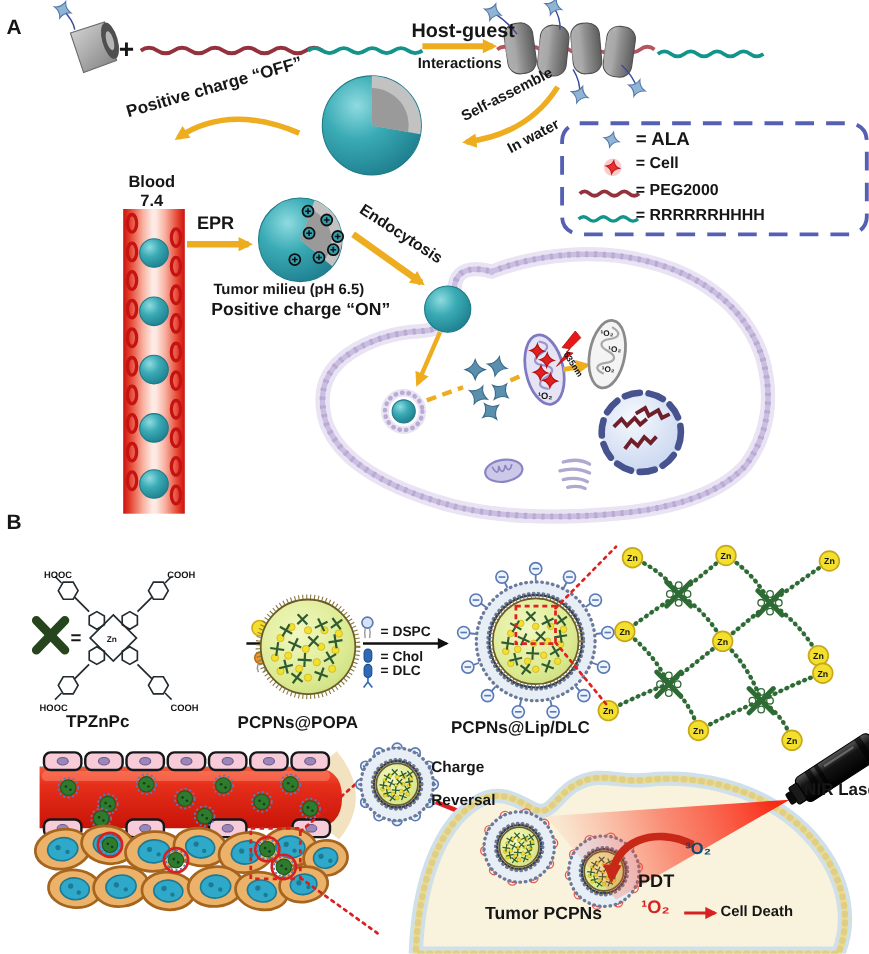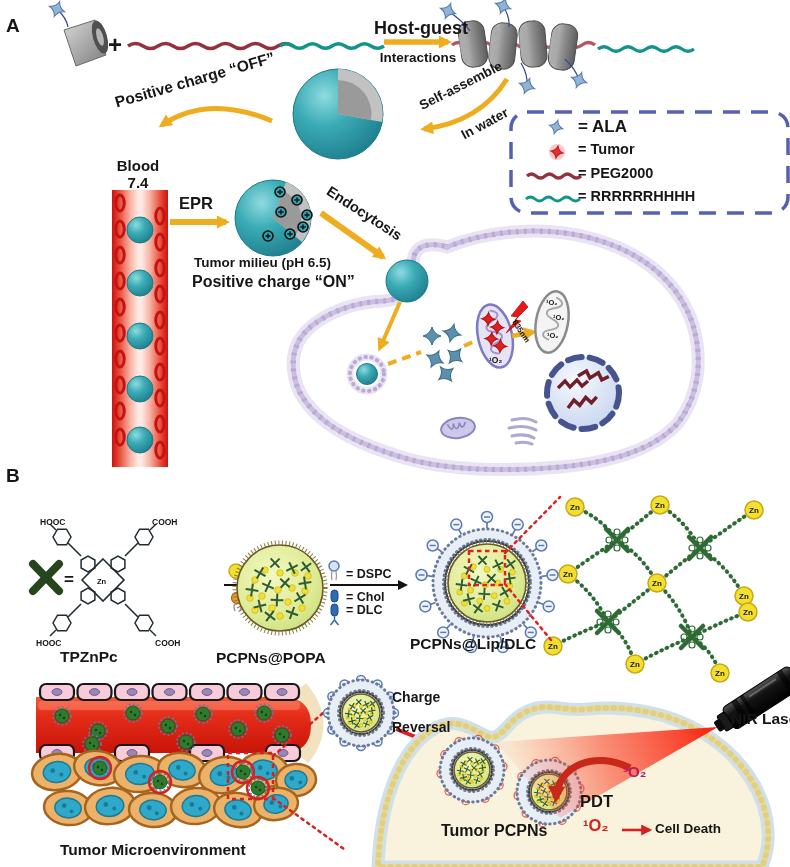--- a/index.html
+++ b/index.html
@@ -1,21 +1,21 @@
 <!DOCTYPE html>
 <html><head>
 <meta charset="utf-8">
 <style>
   html,body{margin:0;padding:0;background:#fff;}
   .figure{position:relative;width:790px;height:867px;background:#fff;overflow:hidden;
           font-family:"Liberation Sans",sans-serif;}
   .figure svg{position:absolute;left:0;top:0;}
   .t{position:absolute;font-weight:700;color:#161616;white-space:nowrap;line-height:1.05;z-index:3;}
   .ctr{text-align:center;}
-  .blue{color:#be185d;}
+  .blue{color:#0c4a6e;}
   .red{color:#d42420;}
   .svt{font-family:"Liberation Sans",sans-serif;font-weight:700;fill:#161616;}
 </style>
 </head>
 <body>
 
 <div class="figure">
 
 <svg id="art" width="790" height="867" viewBox="0 0 790 867">
   <defs>
@@ -864,36 +864,35 @@
   </g>
 </svg>
 
 <div class="t" style="left:6px;top:16px;font-size:19px;">A</div>
 <div class="t ctr" style="left:374px;top:19px;width:88px;font-size:18px;">Host-guest</div>
 <div class="t ctr" style="left:368px;top:51px;width:100px;font-size:13.5px;">Interactions</div>
 <div class="t ctr" style="left:96px;top:72px;width:198px;font-size:15.5px;transform:rotate(-16deg);">Positive charge “OFF”</div>
 <div class="t ctr" style="left:404px;top:79px;width:114px;font-size:13.5px;transform:rotate(-27deg);">Self-assemble</div>
 <div class="t ctr" style="left:442px;top:117px;width:86px;font-size:13.5px;transform:rotate(-28deg);">In water</div>
 <div class="t" style="left:578px;top:118px;font-size:17px;">= ALA</div>
-<div class="t" style="left:578px;top:142px;font-size:14.5px;">= Tumor</div>
+<div class="t" style="left:578px;top:142px;font-size:14.5px;">= Cell</div>
 <div class="t" style="left:578px;top:166px;font-size:14.5px;">= PEG2000</div>
 <div class="t" style="left:578px;top:189px;font-size:14.5px;">= RRRRRRHHHH</div>
 <div class="t ctr" style="left:108px;top:158px;width:60px;font-size:15px;">Blood</div>
 <div class="t ctr" style="left:108px;top:175px;width:60px;font-size:15px;">7.4</div>
 <div class="t" style="left:179px;top:195px;font-size:16.5px;">EPR</div>
 <div class="t" style="left:194px;top:256px;font-size:13.5px;">Tumor milieu (pH 6.5)</div>
 <div class="t" style="left:192px;top:274px;font-size:16px;">Positive charge “ON”</div>
 <div class="t ctr" style="left:310px;top:206px;width:108px;font-size:14.5px;transform:rotate(33deg);">Endocytosis</div>
 <div class="t" style="left:6px;top:466px;font-size:19px;">B</div>
 <div class="t" style="left:60px;top:649px;font-size:15.5px;">TPZnPc</div>
 <div class="t" style="left:216px;top:650px;font-size:15.5px;">PCPNs@POPA</div>
-<div class="t" style="left:410px;top:636px;font-size:15.5px;">PCPNs@Lip/DLC</div>
+<div class="t" style="left:410px;top:654px;font-size:15.5px;">PCPNs@Lip/DLC</div>
 <div class="t" style="left:392px;top:690px;font-size:14px;">Charge</div>
 <div class="t" style="left:392px;top:720px;font-size:14px;">Reversal</div>
-<div class="t" style="left:60px;top:842px;font-size:15.5px;">Tumor Microenvironment</div>
 <div class="t" style="left:441px;top:823px;font-size:16px;">Tumor PCPNs</div>
 <div class="t" style="left:715px;top:711px;font-size:15.5px;margin-left:16px;">NIR  Laser</div>
 <div class="t blue" style="left:623px;top:764px;font-size:15px;">³O₂</div>
 <div class="t" style="left:580px;top:793px;font-size:16.5px;">PDT</div>
 <div class="t red" style="left:583px;top:817px;font-size:16.5px;">¹O₂</div>
 <div class="t" style="left:655px;top:822px;font-size:13.5px;">Cell  Death</div>
 
 </div>
 
 </body></html>

